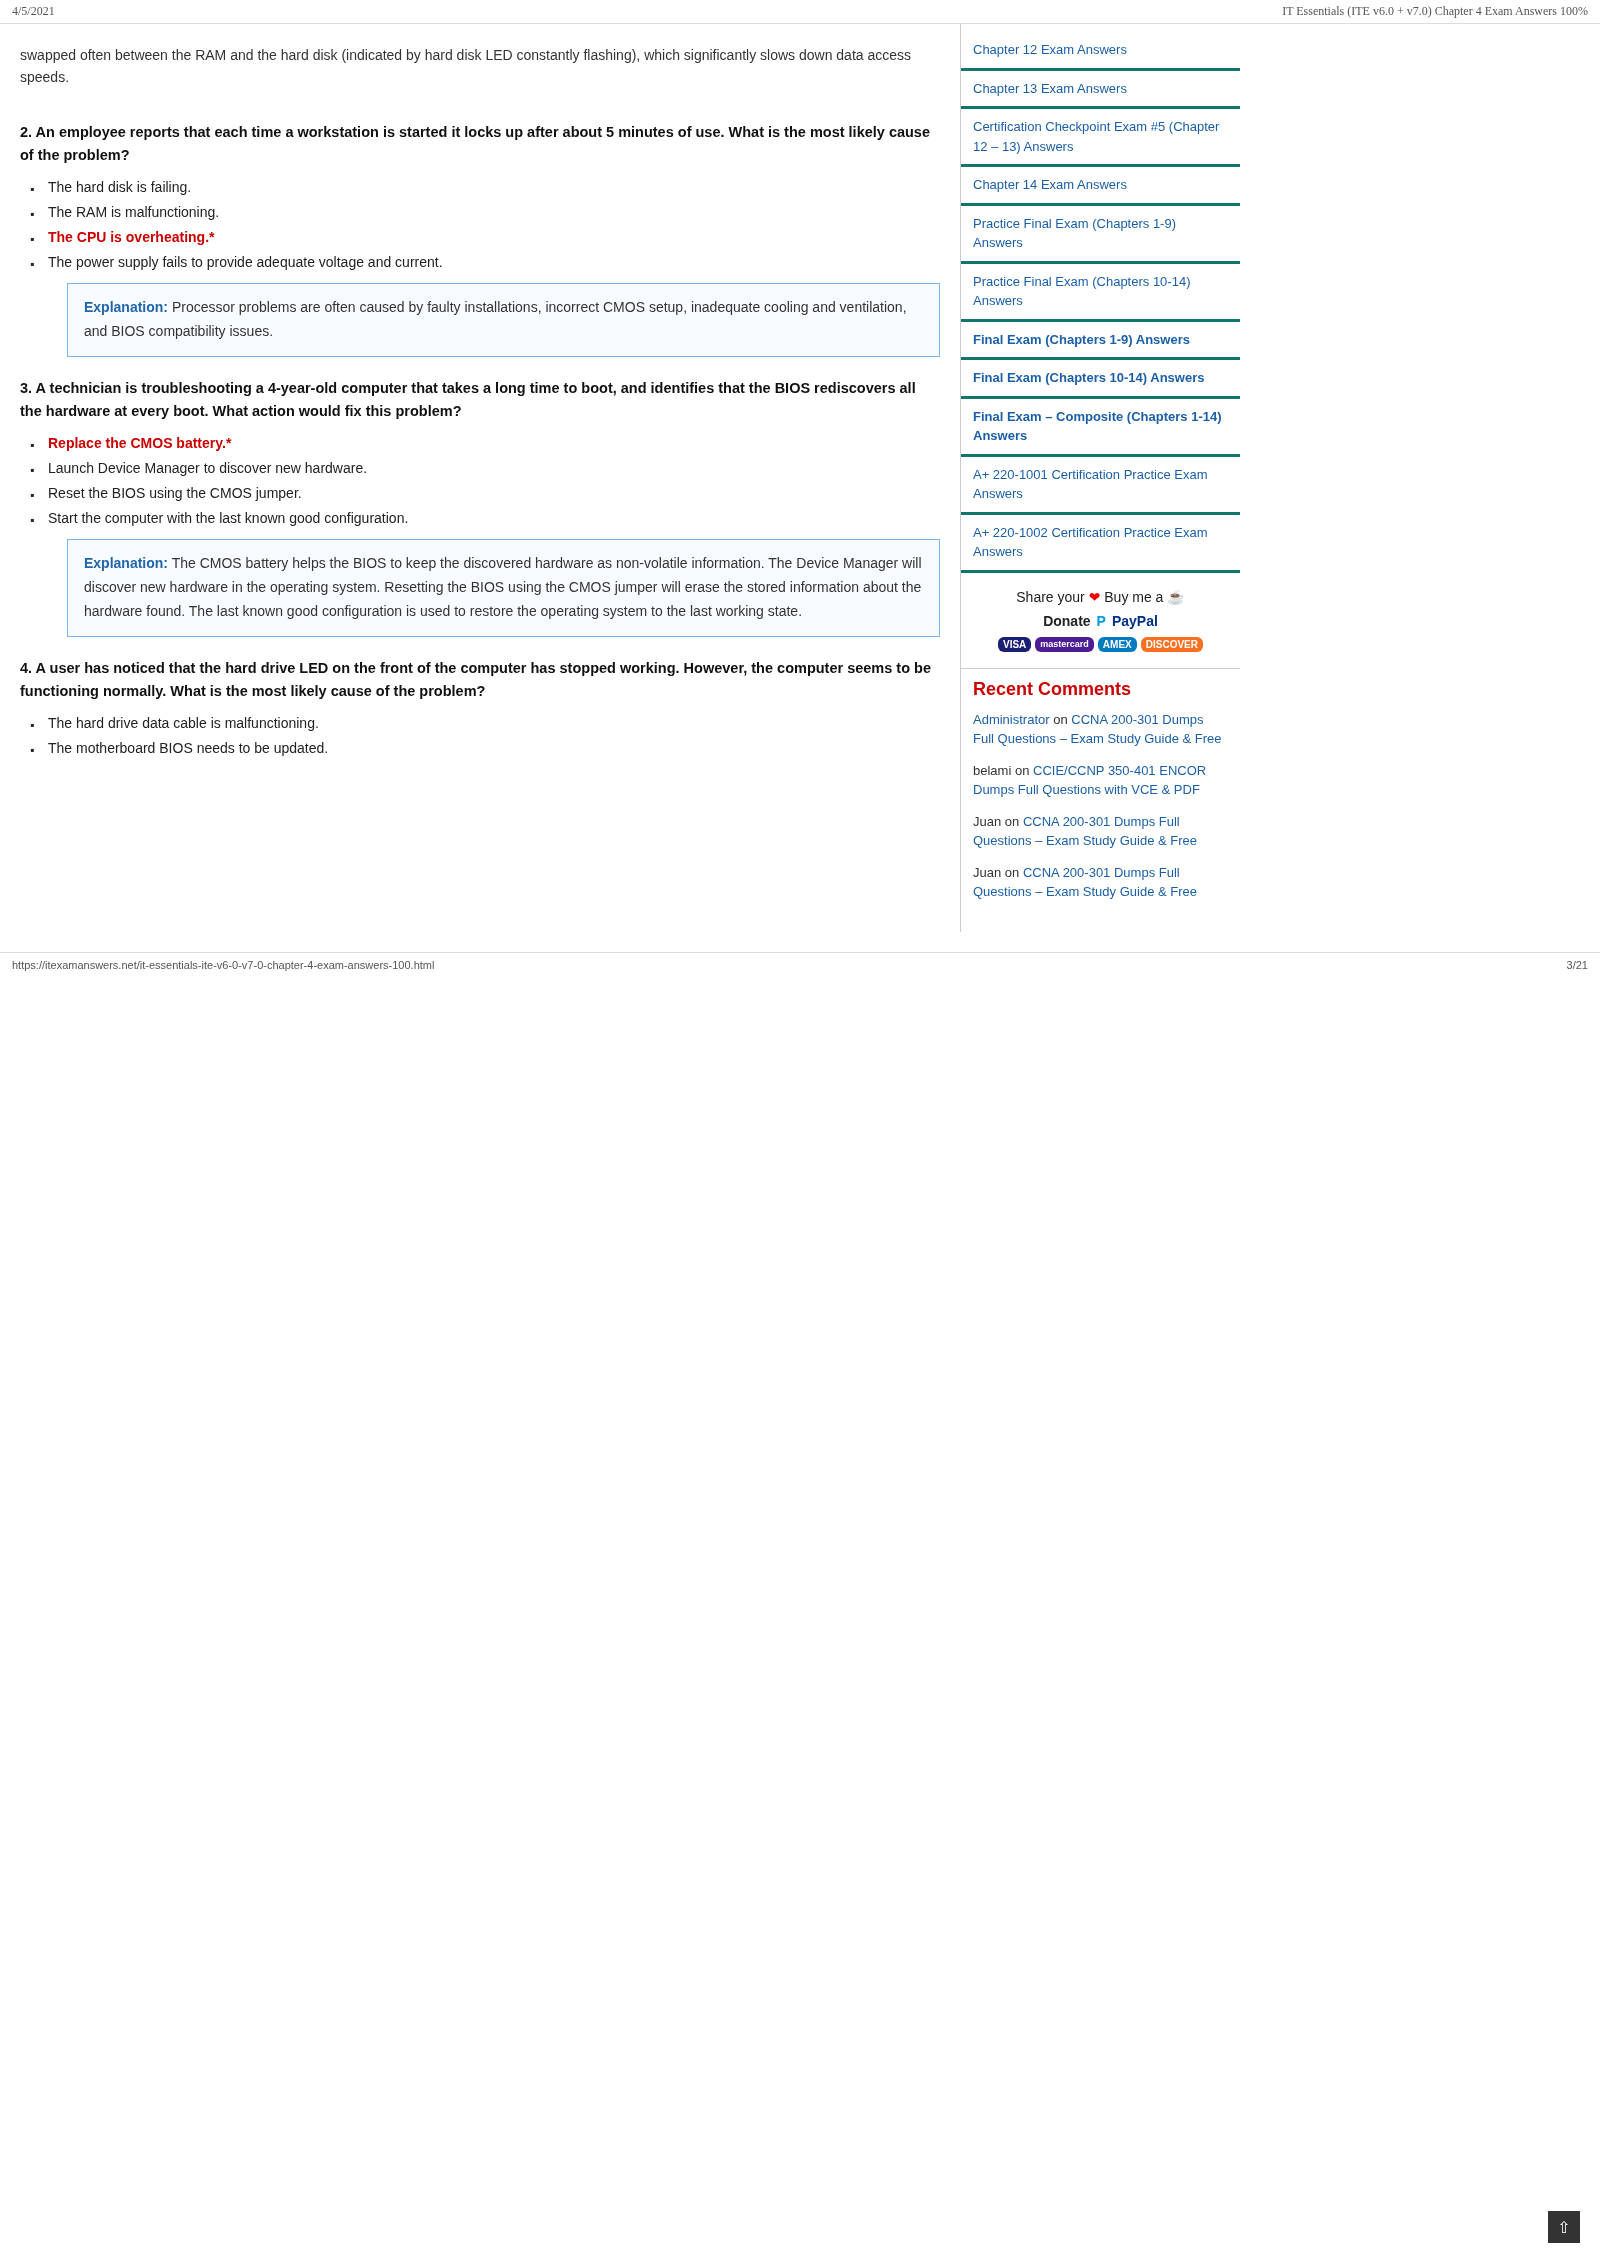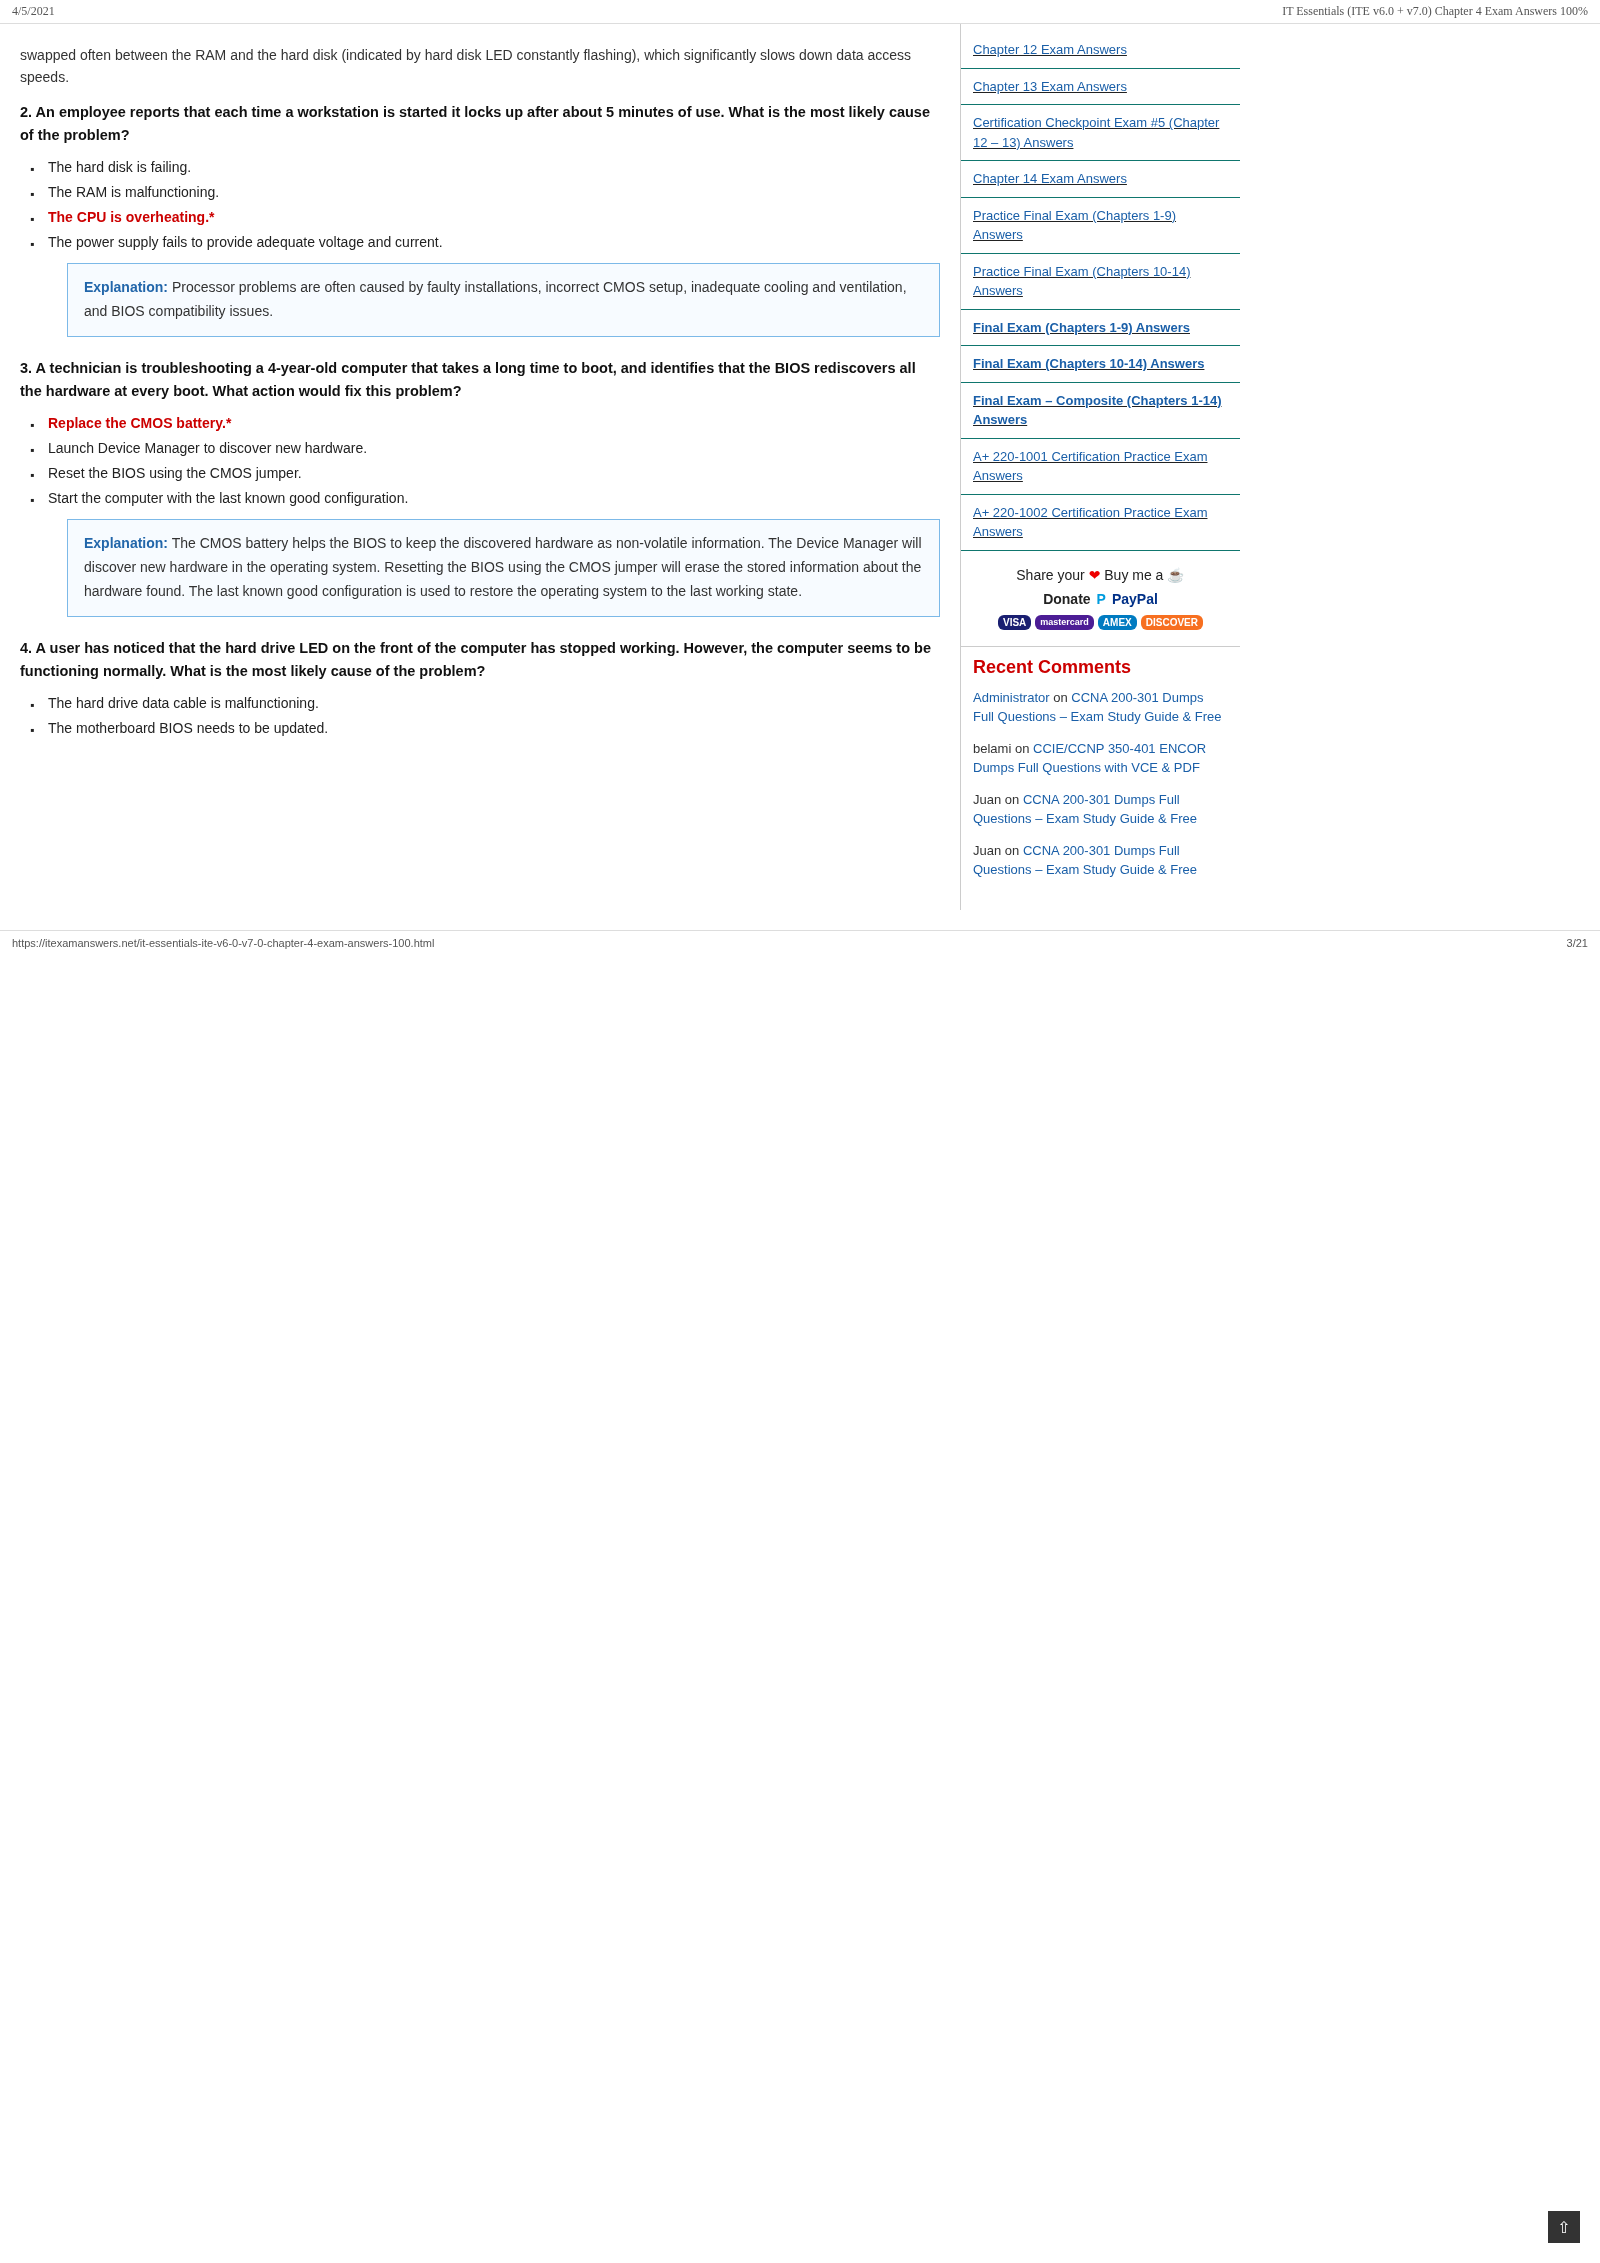--- a/index.html
+++ b/index.html
@@ -33,21 +33,21 @@
       width: 280px;
       min-width: 260px;
       padding: 8px 0;
       border-left: 1px solid #ccc;
     }
     
     .intro-text {
       font-size: 14px;
       line-height: 1.6;
       color: #333;
-      margin-bottom: 8px;
+      margin-bottom: 28px;
       padding: 4px 0;
     }
     .question-block {
       margin-bottom: 20px;
     }
     .question-text {
       font-weight: bold;
       font-size: 14.5px;
       line-height: 1.6;
       margin-bottom: 10px;
@@ -84,23 +84,22 @@
       line-height: 1.7;
       color: #333;
       margin-left: 47px;
     }
     .explanation-box .expl-label {
       font-weight: bold;
       color: #2266aa;
     }
     
     .sidebar-link-item {
-      border-bottom: 1px solid #0f766e;
+      border-bottom: 3px solid #0f766e;
       padding: 8px 12px;
-      text-decoration: underline;
     }
     .sidebar-link-item a, .sidebar-link {
       color: #1a5fa8;
       text-decoration: none;
       font-size: 13px;
       line-height: 1.5;
       display: block;
     }
     .sidebar-link-item.bold-blue a {
       font-weight: bold;

